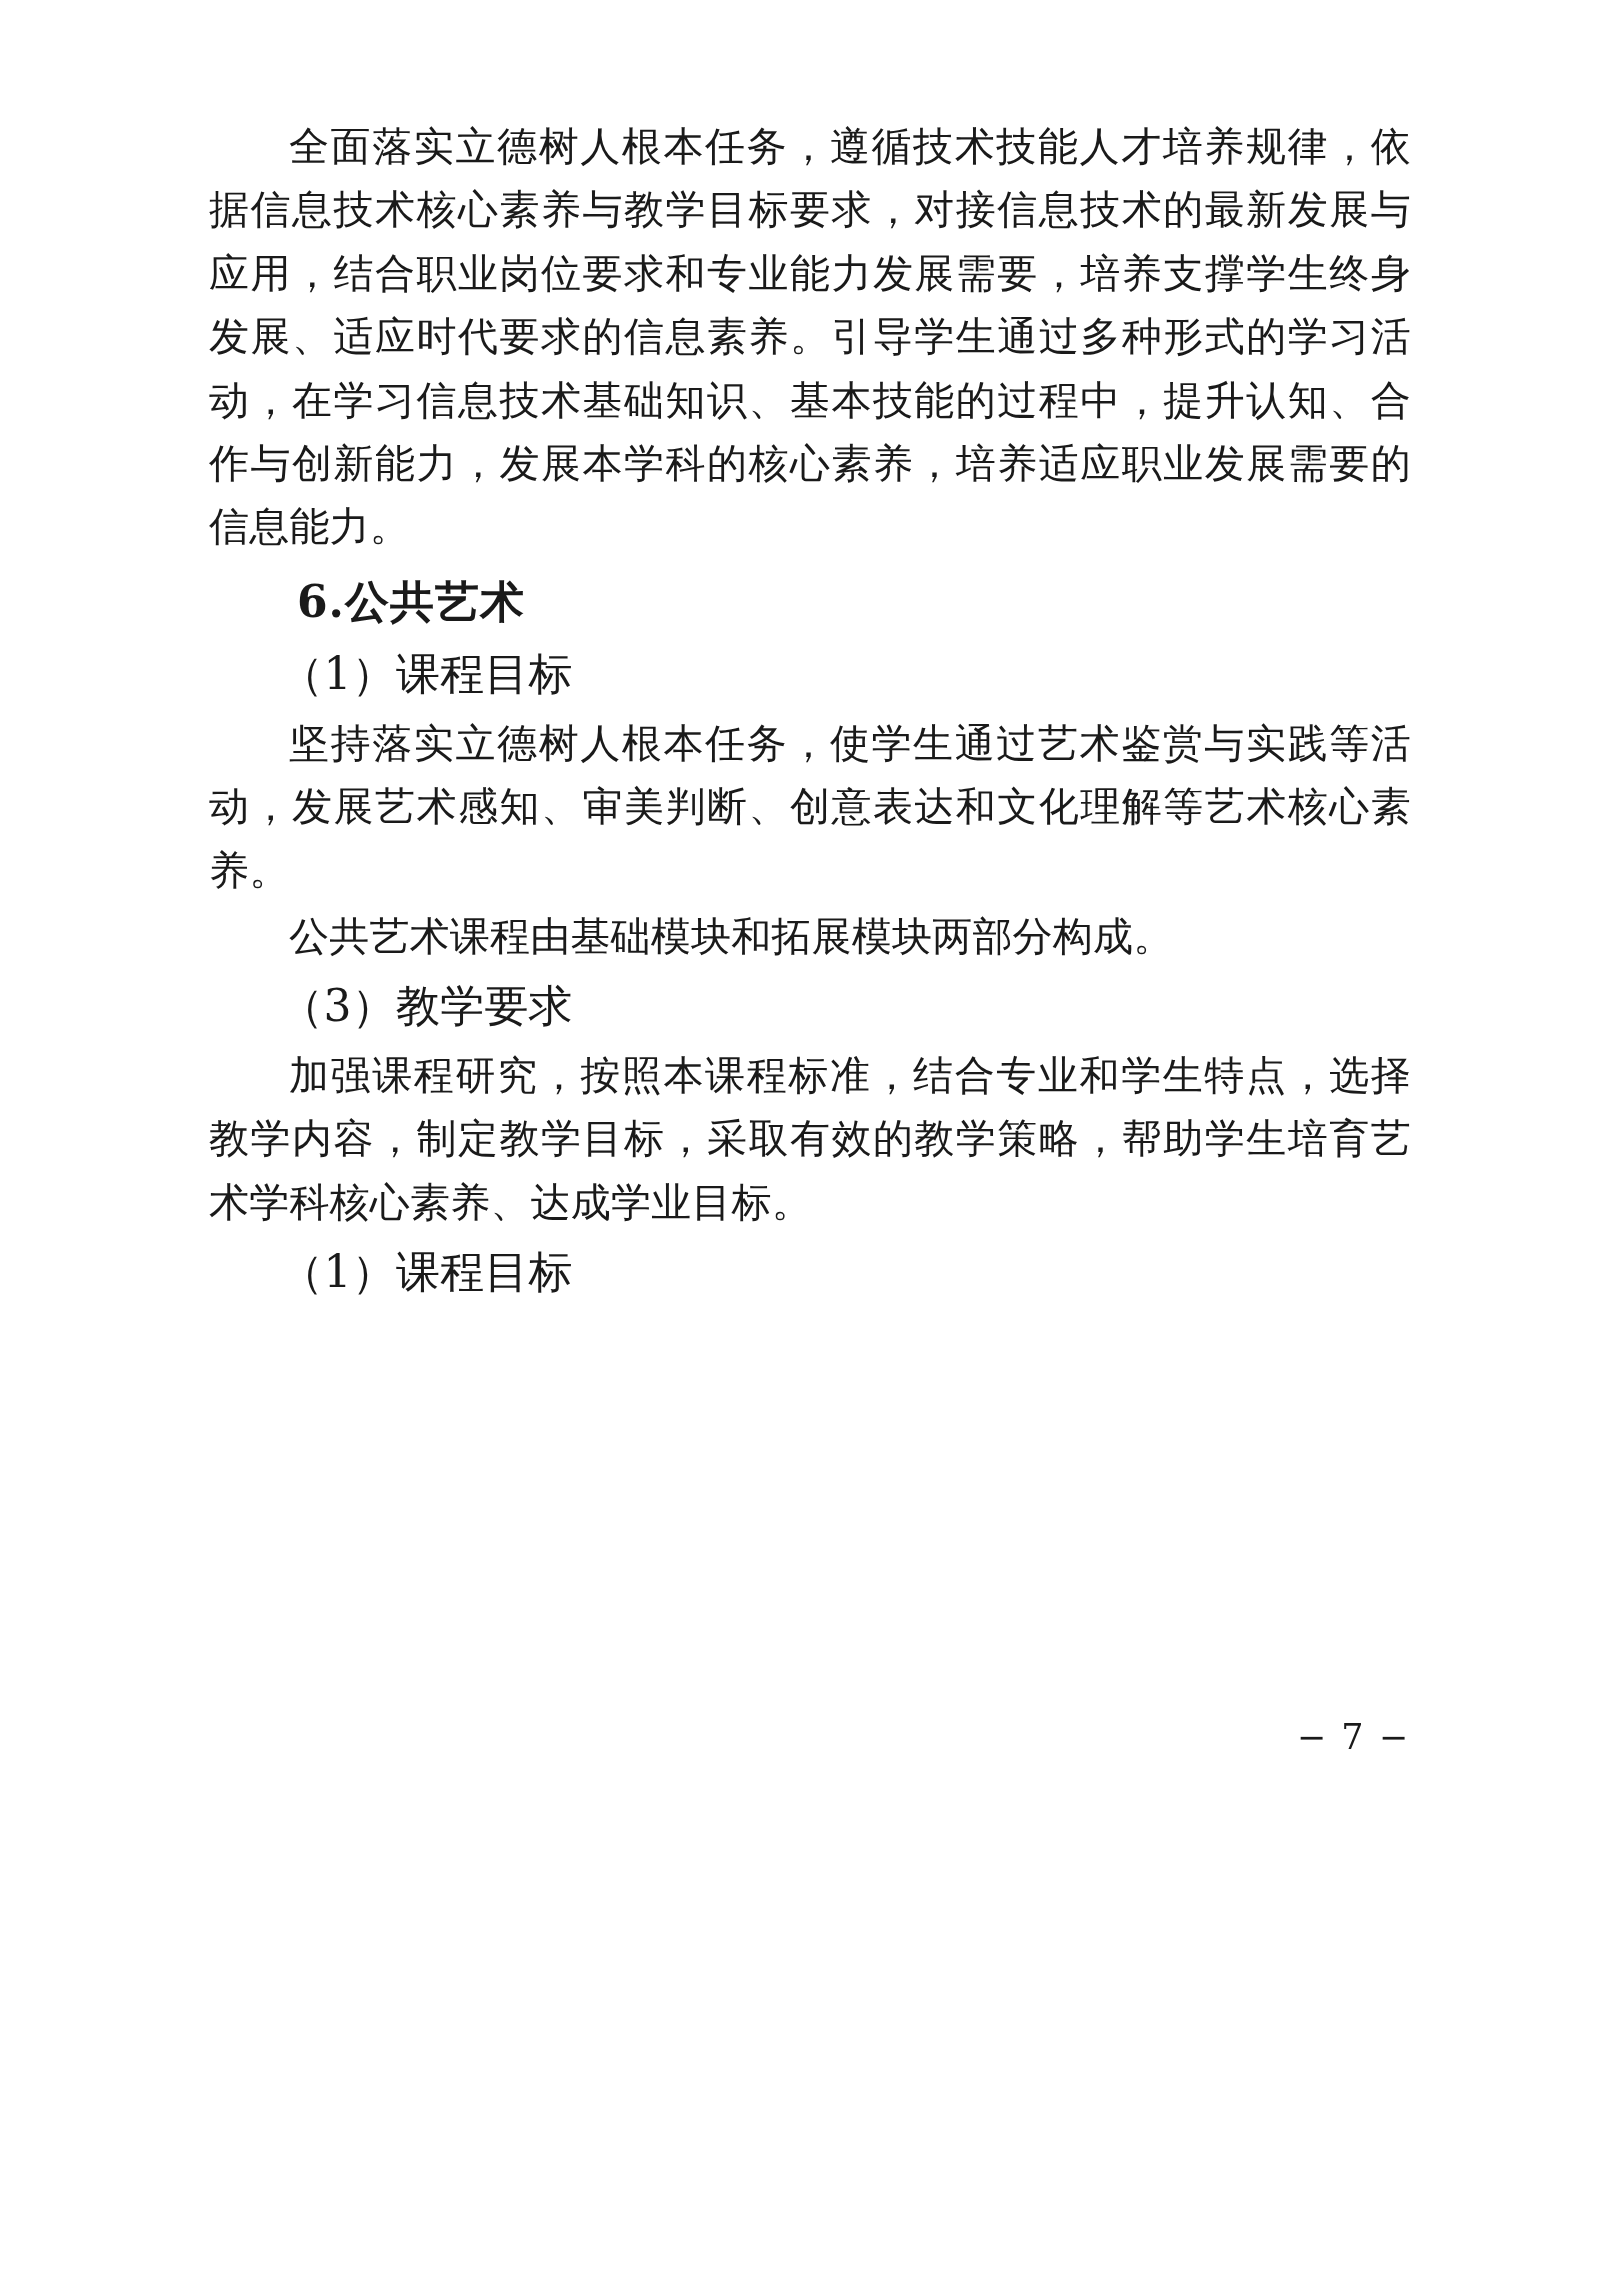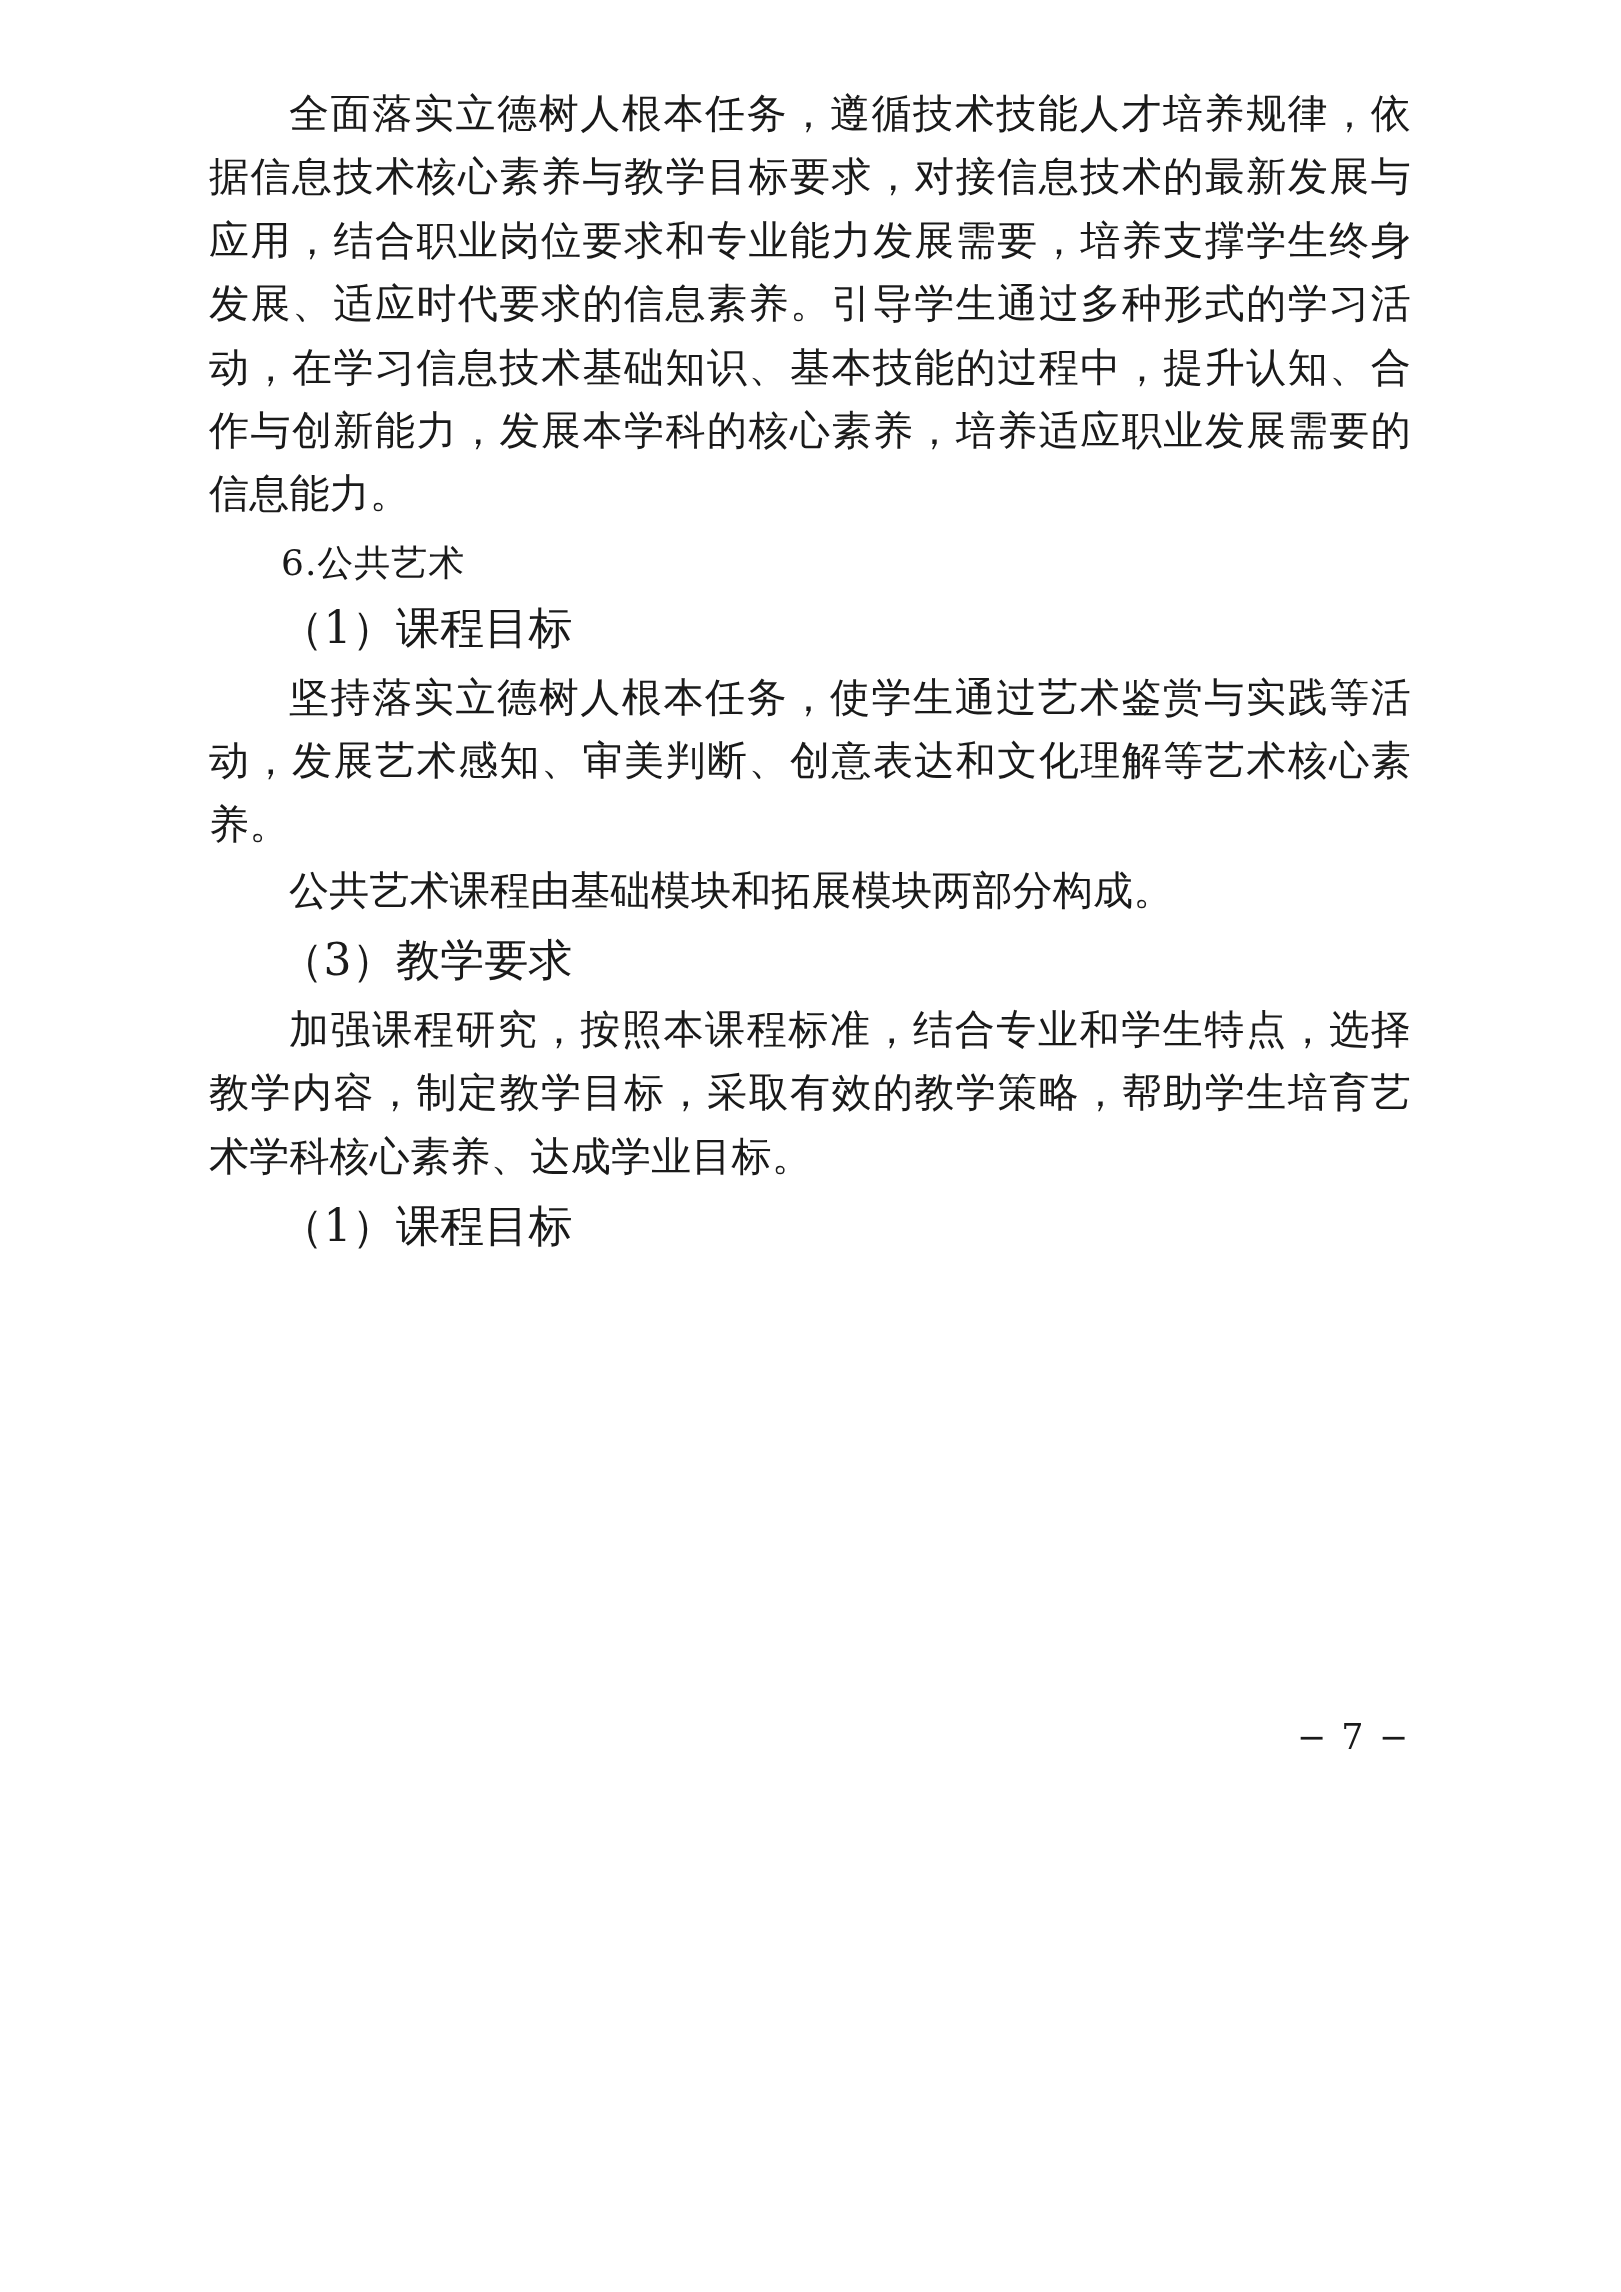--- a/index.html
+++ b/index.html
@@ -15,42 +15,42 @@
     color: #1a1a1a;
     -webkit-font-smoothing: antialiased;
   }
   .page {
     position: absolute;
     left: 0;
     top: 0;
     width: 1621px;
     height: 1863px;
     box-sizing: border-box;
-    padding: 82px 211px 118px 209px;
+    padding: 115px 211px 118px 209px;
   }
   .doc-body {
     width: 1202px;
   }
   p.para {
     margin: 0 0 2.9px 0;
     font-size: 40px;
     line-height: 1.585;
     text-align: justify;
     text-justify: inter-ideograph;
     letter-spacing: 0.2px;
     text-indent: 2em;
   }
   p.para.noindent {
     text-indent: 0;
   }
   p.heading {
     margin: 7.8px 0 2.9px 0;
-    font-size: 36px;
+    font-size: 44px;
     line-height: 1.585;
-    font-weight: normal;
+    font-weight: bold;
     text-indent: 2em;
     letter-spacing: 1px;
   }
   p.sub {
     margin: 0 0 2.9px 0;
     font-size: 44px;
     line-height: 1.585;
     text-indent: 1.6em;
     letter-spacing: 0.2px;
   }

